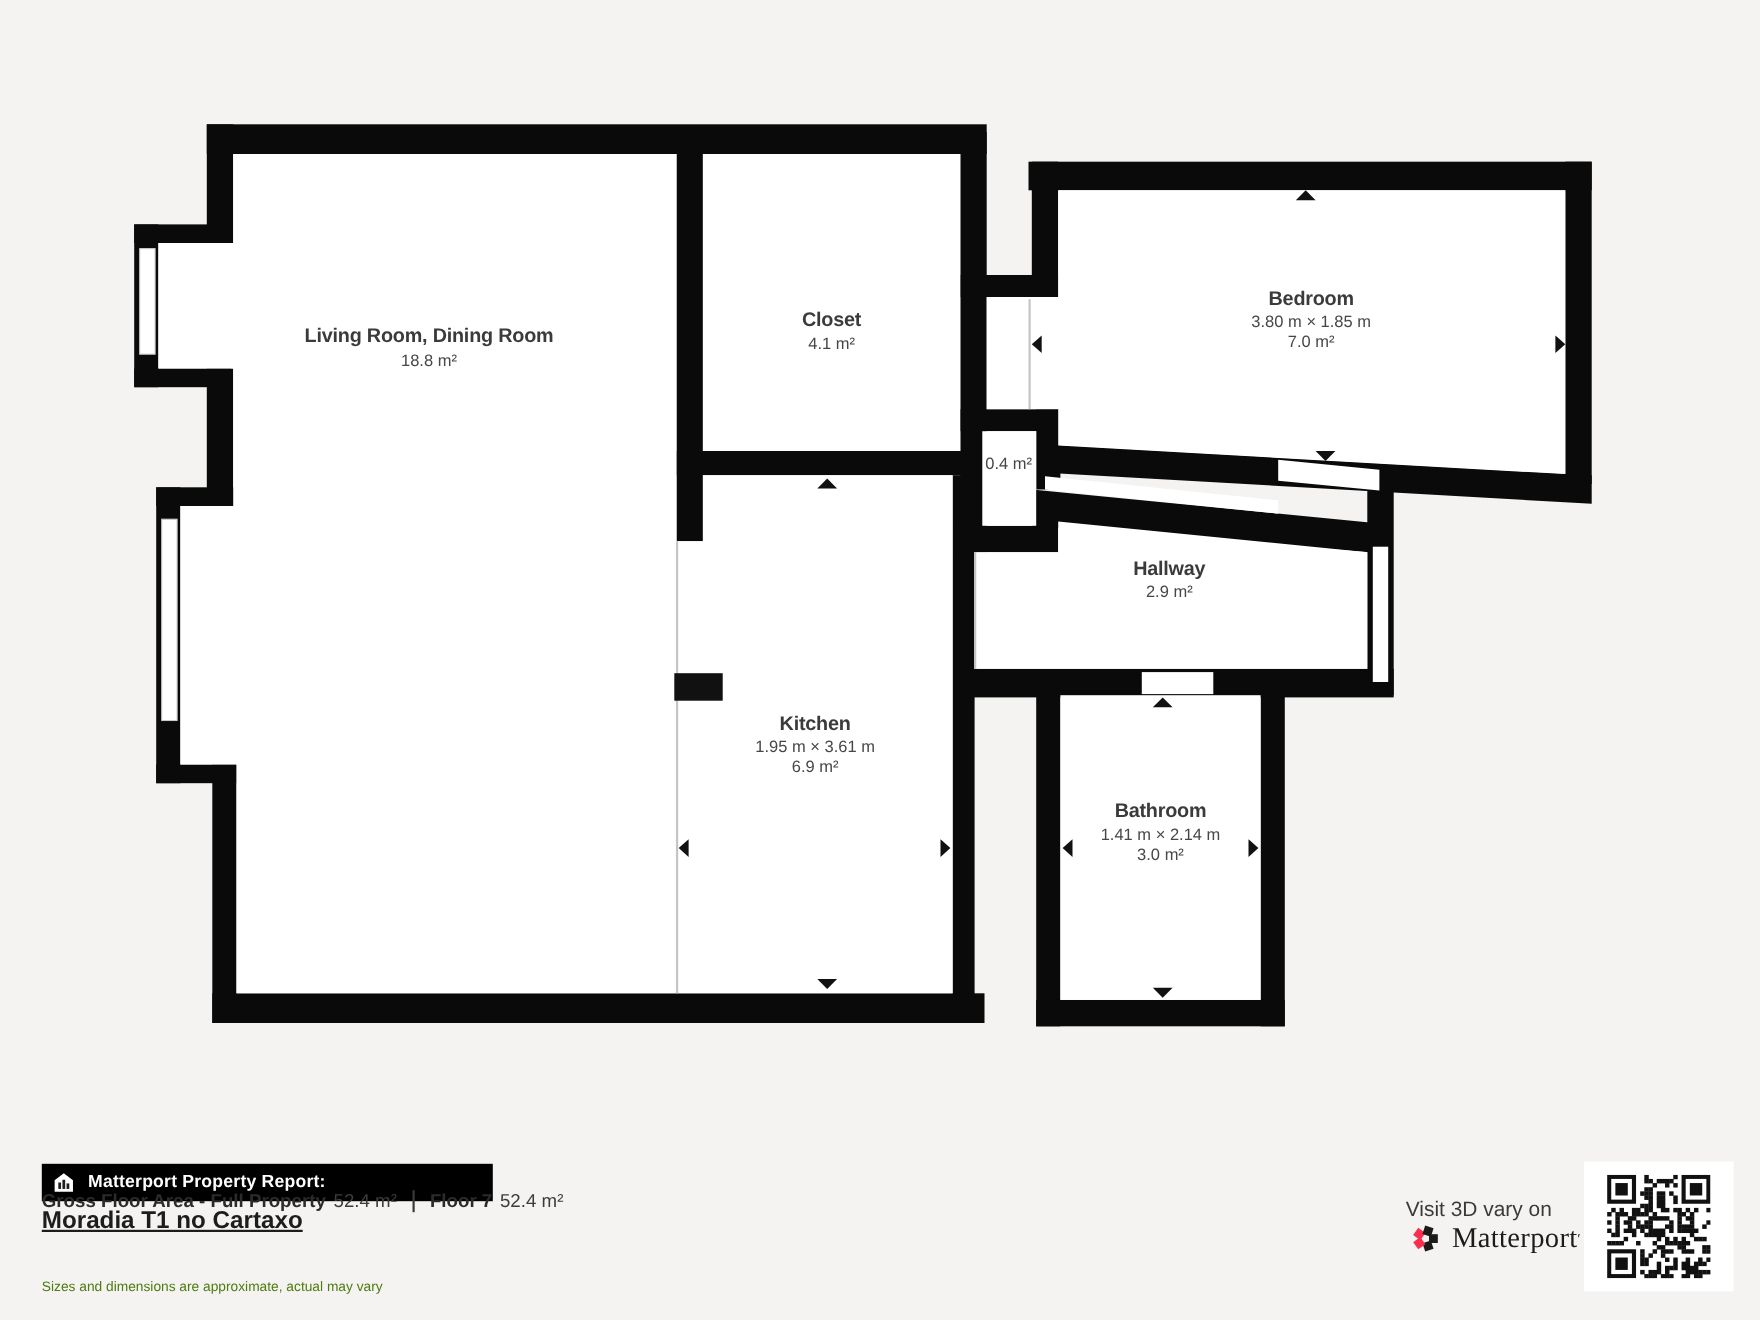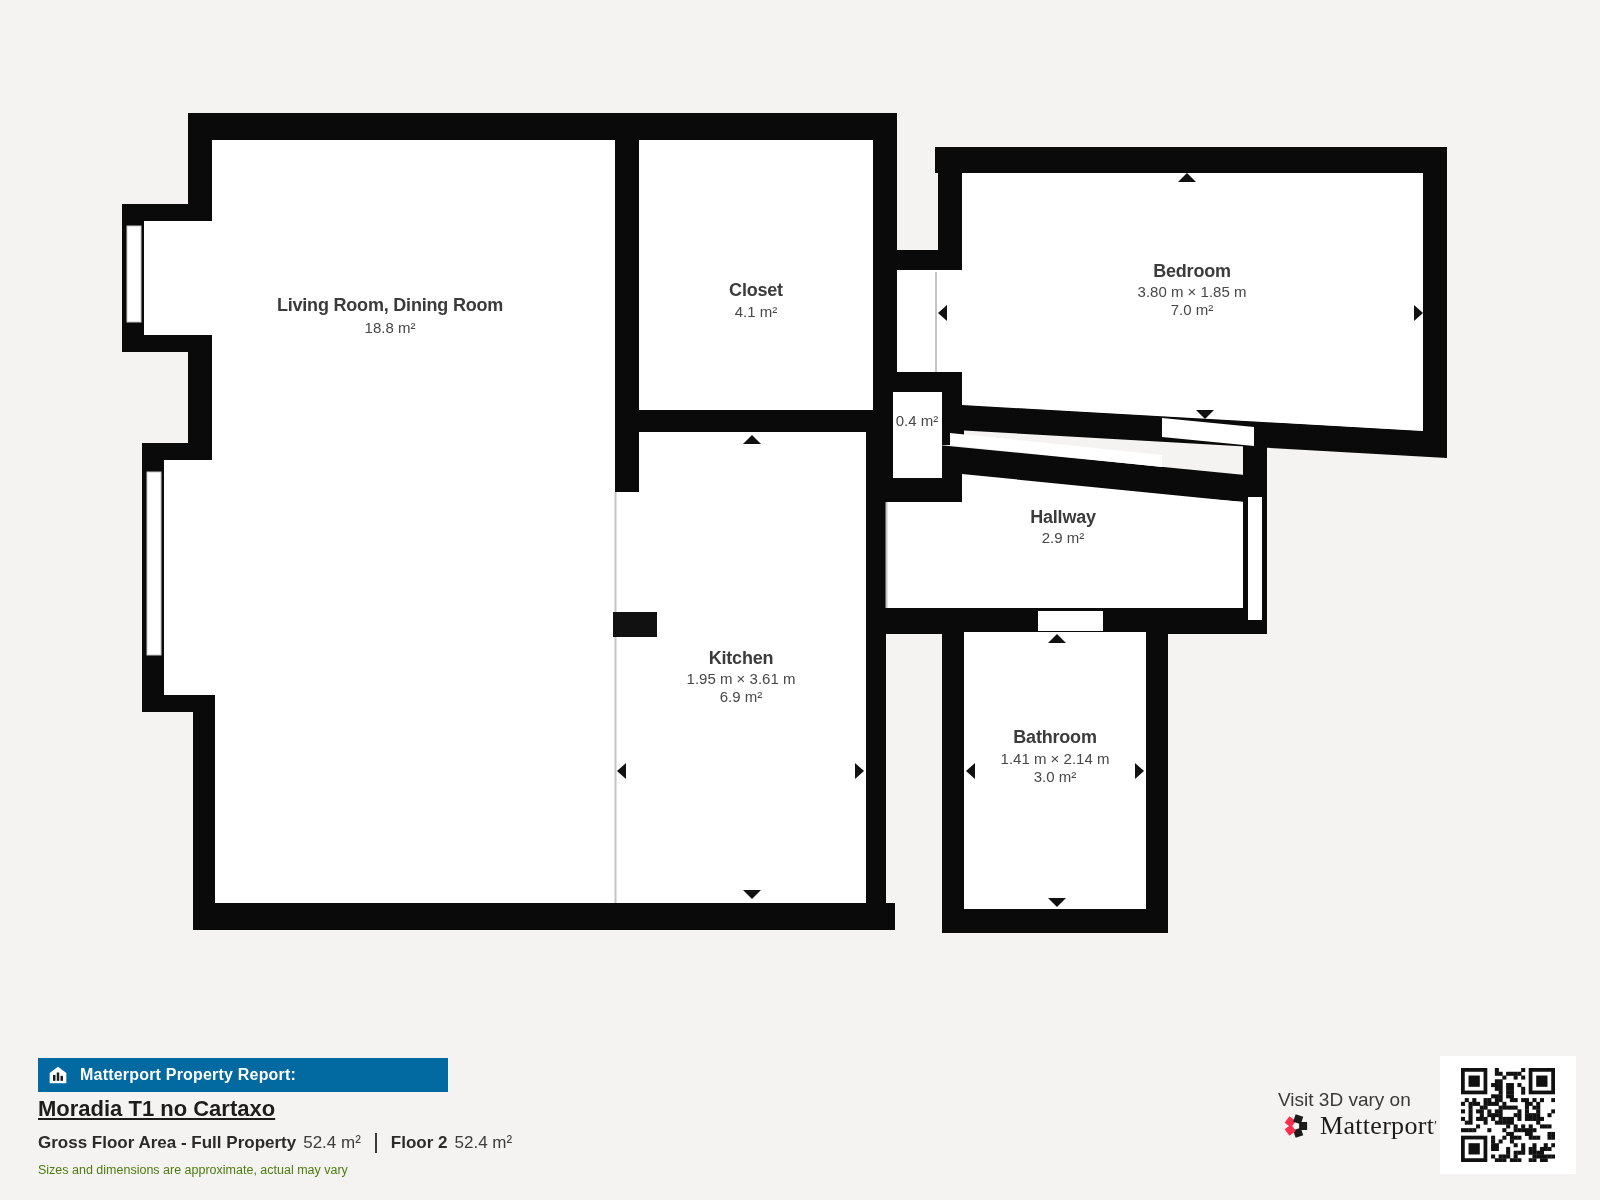--- a/index.html
+++ b/index.html
@@ -2,25 +2,25 @@
 <html><head>
 <meta charset="utf-8">
 <style>
   html,body{margin:0;padding:0;width:1600px;height:1200px;background:#f4f3f1;overflow:hidden;
             font-family:"Liberation Sans",sans-serif;}
   .stage{position:relative;width:1600px;height:1200px;}
   svg text{font-family:"Liberation Sans",sans-serif;}
   .room-name{font-weight:700;font-size:18px;fill:#3b3b3b;letter-spacing:-0.2px;}
   .room-dim{font-size:15px;fill:#474747;}
   .abs{position:absolute;}
-  .report-bar{left:38px;top:1058px;width:410px;height:34px;background:#0369a1;color:#fff;
+  .report-bar{left:38px;top:1058px;width:410px;height:34px;background:#000000;color:#fff;
               display:flex;align-items:center;padding-left:10px;box-sizing:border-box;}
   .report-bar .lbl{font-size:16px;font-weight:700;margin-left:12px;letter-spacing:0.2px;}
   .prop-name{left:38px;top:1096px;font-size:22px;font-weight:700;color:#1d1d1d;text-decoration:underline;}
-  .meta{left:38px;top:1133px;font-size:17px;color:#3c3c3c;display:flex;align-items:center;}
+  .meta{left:38px;top:1082px;font-size:17px;color:#3c3c3c;display:flex;align-items:center;}
   .meta b{color:#2b2b2b;}
   .meta .v{margin-left:7px;font-weight:400;}
   .meta .divider{display:inline-block;width:2px;height:20px;background:#3a3a3a;margin:0 14px;}
   .disclaimer{left:38px;top:1163px;font-size:12.5px;color:#4d7c0f;}
   .visit{left:1278px;top:1089px;font-size:19px;color:#3a3a3a;}
   .logo-row{left:1280px;top:1110px;display:flex;align-items:center;text-align:center;}
   .wordmark{font-family:"Liberation Serif",serif;font-size:26px;color:#1c1c1c;margin-left:8px;letter-spacing:0.3px;}
   .tm{font-size:12px;vertical-align:10px;color:#1c1c1c;}
   .qr-card{left:1440px;top:1056px;width:136px;height:118px;background:#ffffff;}
   .qr-svg{left:1461px;top:1068px;}
@@ -141,21 +141,21 @@
     </svg>
     <span class="lbl">Matterport Property Report:</span>
   </div>
 
   <div class="abs prop-name">Moradia T1 no Cartaxo</div>
 
   <div class="abs meta">
     <b>Gross Floor Area - Full Property</b>
     <span class="v">52.4 m²</span>
     <span class="divider"></span>
-    <b>Floor 2</b>
+    <b>Floor 7</b>
     <span class="v">52.4 m²</span>
   </div>
 
   <div class="abs disclaimer">Sizes and dimensions are approximate, actual may vary</div>
 
   <div class="abs visit">Visit 3D vary on</div>
 
   <div class="abs logo-row">
     <svg width="32" height="32" viewBox="0 0 36 36">
       <g>

